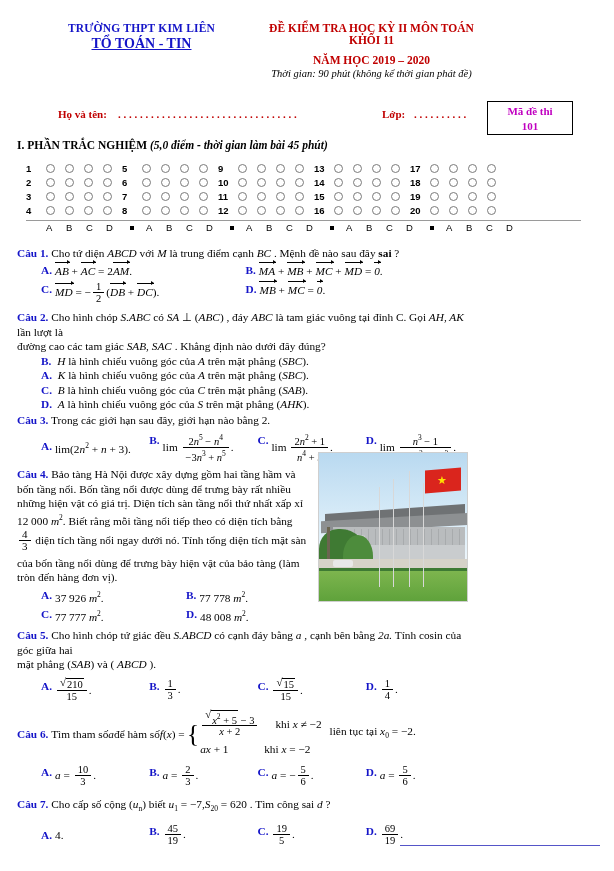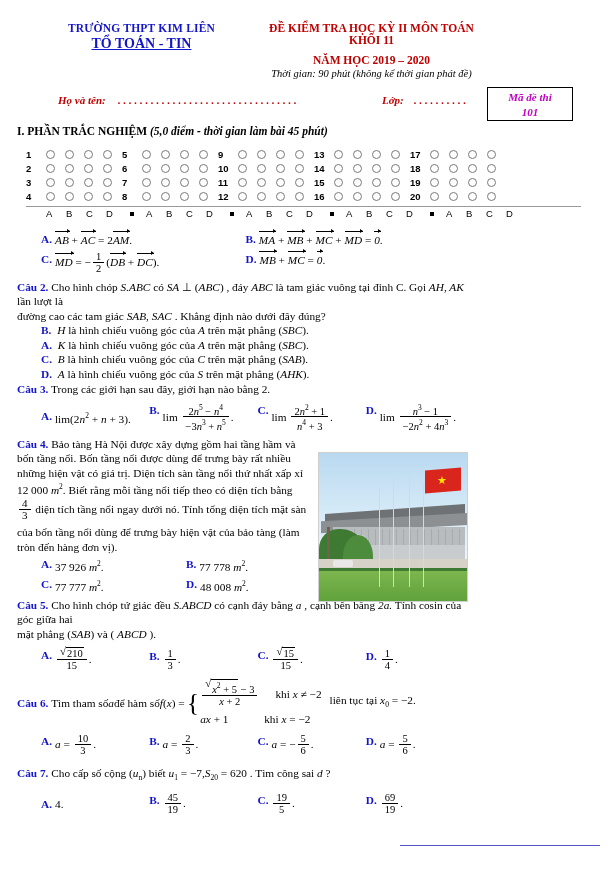--- a/index.html
+++ b/index.html
@@ -18,21 +18,21 @@
   .header{display:flex;padding:22px 14px 0 14px;box-sizing:border-box;}
   .hdr-left{width:255px;text-align:center;}
   .hdr-right{flex:1;text-align:center;}
   .school-name{color:#1414c8;font-weight:bold;font-size:11.5px;letter-spacing:.2px;}
   .dept-name{color:#1414c8;font-weight:bold;font-size:14px;text-decoration:underline;margin-top:2px;}
   .exam-title{color:#c00000;font-weight:bold;font-size:11.5px;}
   .exam-year{color:#c00000;font-weight:bold;font-size:11.5px;margin-top:8px;}
   .exam-time{font-style:italic;font-size:10.5px;margin-top:2px;color:#000;}
 
   
-  .nameline{position:relative;margin-top:12px;height:42px;font-style:italic;}
+  .nameline{position:relative;margin-top:26px;height:42px;}
   .nl-text{position:absolute;left:58px;top:3px;color:#c00000;font-weight:bold;font-size:11px;white-space:nowrap;}
   .dots1{position:absolute;left:118px;top:3px;width:262px;color:#c00000;font-weight:bold;font-size:11px;overflow:hidden;white-space:nowrap;}
   .nl-lop{position:absolute;left:382px;top:3px;color:#c00000;font-weight:bold;font-size:11px;}
   .dots2{position:absolute;left:414px;top:3px;width:70px;color:#c00000;font-weight:bold;font-size:11px;overflow:hidden;white-space:nowrap;}
   .code-box{position:absolute;left:487px;top:-4px;width:86px;height:34px;border:1.3px solid #000;
     text-align:center;color:#c000c0;font-weight:bold;font-size:11px;line-height:15px;padding-top:2px;box-sizing:border-box;}
 
   
   .sect-title{padding:0 0 0 17px;font-size:11.5px;font-weight:bold;margin-top:-8px;}
   .sect-title i{font-weight:bold;font-style:italic;}
@@ -326,20 +326,24 @@
           <span class="lsq"><span class="sq"></span></span>
           <span class="llet">A</span>
           <span class="llet">B</span>
           <span class="llet">C</span>
           <span class="llet">D</span>
         </div>
       </div>
   </div>
 
   <div class="q" style="margin-top:13px">
+    <div>
+      <span class="qlab">Câu 1.</span>
+      <span>Cho tứ diện </span><i class="v">ABCD</i><span> với </span><i class="v">M</i><span> là trung điểm cạnh </span><i class="v">BC</i><span> . Mệnh đề nào sau đây </span><b>sai</b><span> ?</span>
+    </div>
     <div class="opts" style="margin-top:2px">
       <div class="opt w2">
         <span class="oL">A.</span>
         <span><span class="vec">AB</span> + <span class="vec">AC</span> = 2<span class="vec">AM</span>.</span>
       </div>
       <div class="opt w2">
         <span class="oL">B.</span>
         <span><span class="vec">MA</span> + <span class="vec">MB</span> + <span class="vec">MC</span> + <span class="vec">MD</span> = <span class="vec">0</span>.</span>
       </div>
     </div>

